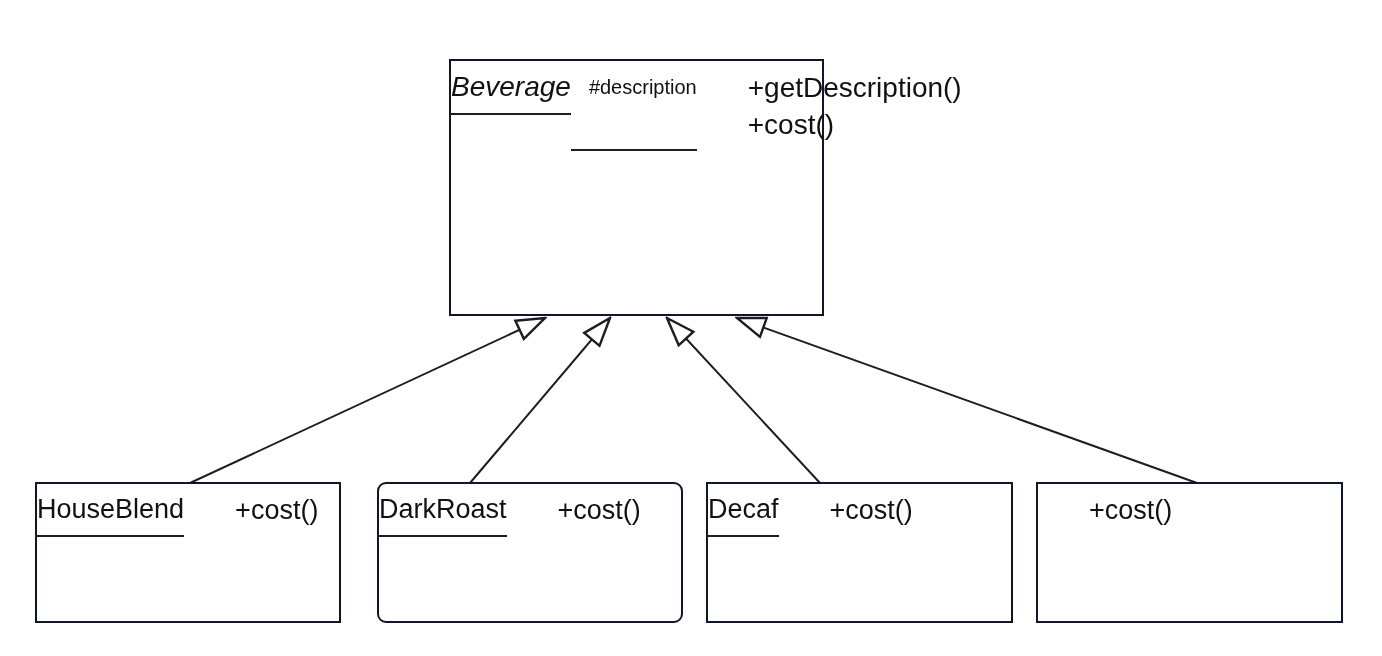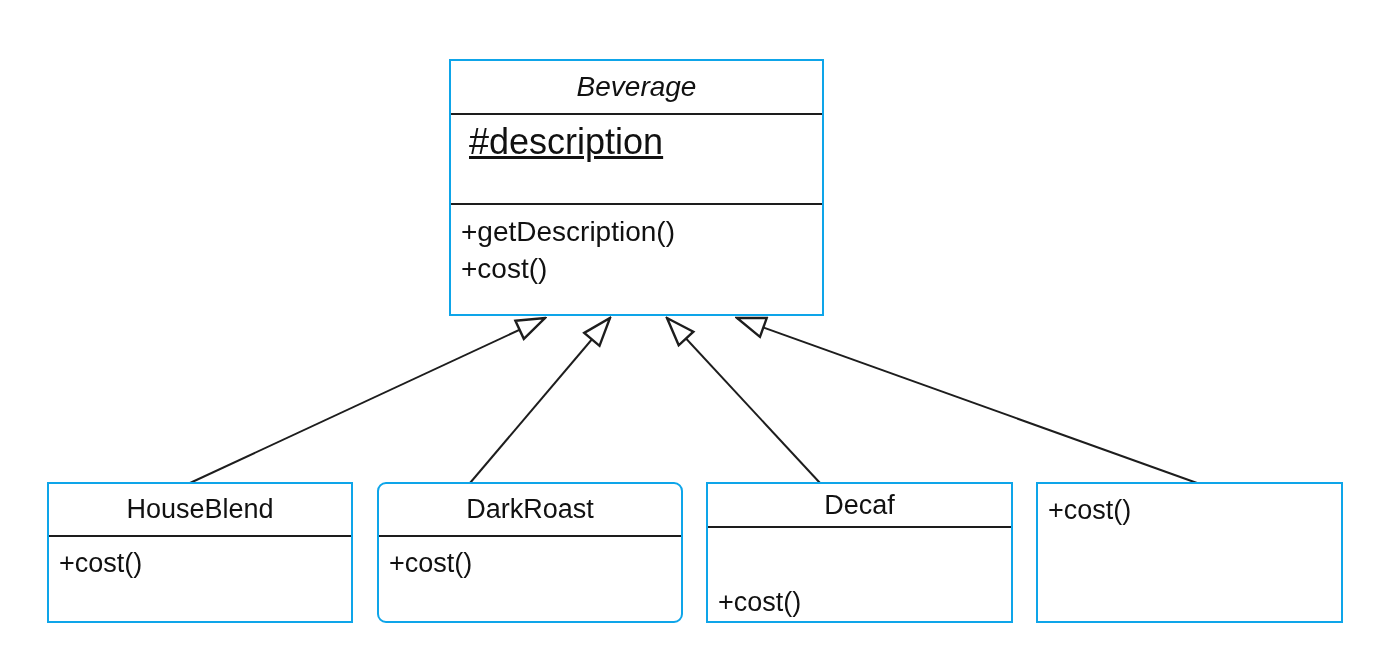--- a/index.html
+++ b/index.html
@@ -19,62 +19,62 @@
   .connectors {
     position: absolute;
     left: 0;
     top: 0;
     width: 1382px;
     height: 656px;
   }
   .uml-class {
     position: absolute;
     box-sizing: border-box;
-    border: 2px solid #0ea5e9;
+    border: 2px solid #0f172a;
     background: #ffffff;
     display: flex;
-    flex-direction: column;
+    flex-direction: row;
   }
   .uml-title {
     box-sizing: border-box;
     border-bottom: 2px solid #1d1d1d;
     display: flex;
     align-items: center;
     justify-content: center;
     font-size: 28px;
   }
   .uml-title.abstract {
     font-style: italic;
   }
   .uml-attrs {
     box-sizing: border-box;
     border-bottom: 2px solid #1d1d1d;
     padding: 8px 0 0 18px;
-    font-size: 36px;
+    font-size: 20px;
     line-height: 37px;
-    text-decoration: underline;
   }
   .uml-methods {
     box-sizing: border-box;
     flex: 1;
     padding: 8px 8px 0 10px;
     font-size: 28px;
     line-height: 37px;
+    margin-left: 41px;
   }
   
   .box-beverage   { left: 449px; top: 59px;  width: 375px; height: 257px; }
   .box-beverage .uml-title   { height: 54px; }
   .box-beverage .uml-attrs   { height: 90px; }
   
   .subclass       { top: 482px; height: 141px; }
   .subclass .uml-title { height: 53px; font-size: 27px; }
   .subclass .uml-methods { font-size: 27px; }
-  .box-houseblend { left: 47px;   width: 306px; }
+  .box-houseblend { left: 35px;   width: 306px; }
   .box-darkroast  { left: 377px;  width: 306px; border-radius: 9px; }
-  .box-decaf      { left: 706px;  width: 307px; gap: 48px; }
+  .box-decaf      { left: 706px;  width: 307px; }
   .box-espresso   { left: 1036px; width: 307px; }
 </style>
 </head>
 <body>
 
 <div class="canvas">
 
   <svg class="connectors" viewBox="0 0 1382 656" xmlns="http://www.w3.org/2000/svg">
     <defs>
       <marker id="hollow-tri" viewBox="0 0 16 12" refX="15" refY="6" markerWidth="32" markerHeight="24" orient="auto" markerUnits="userSpaceOnUse">

